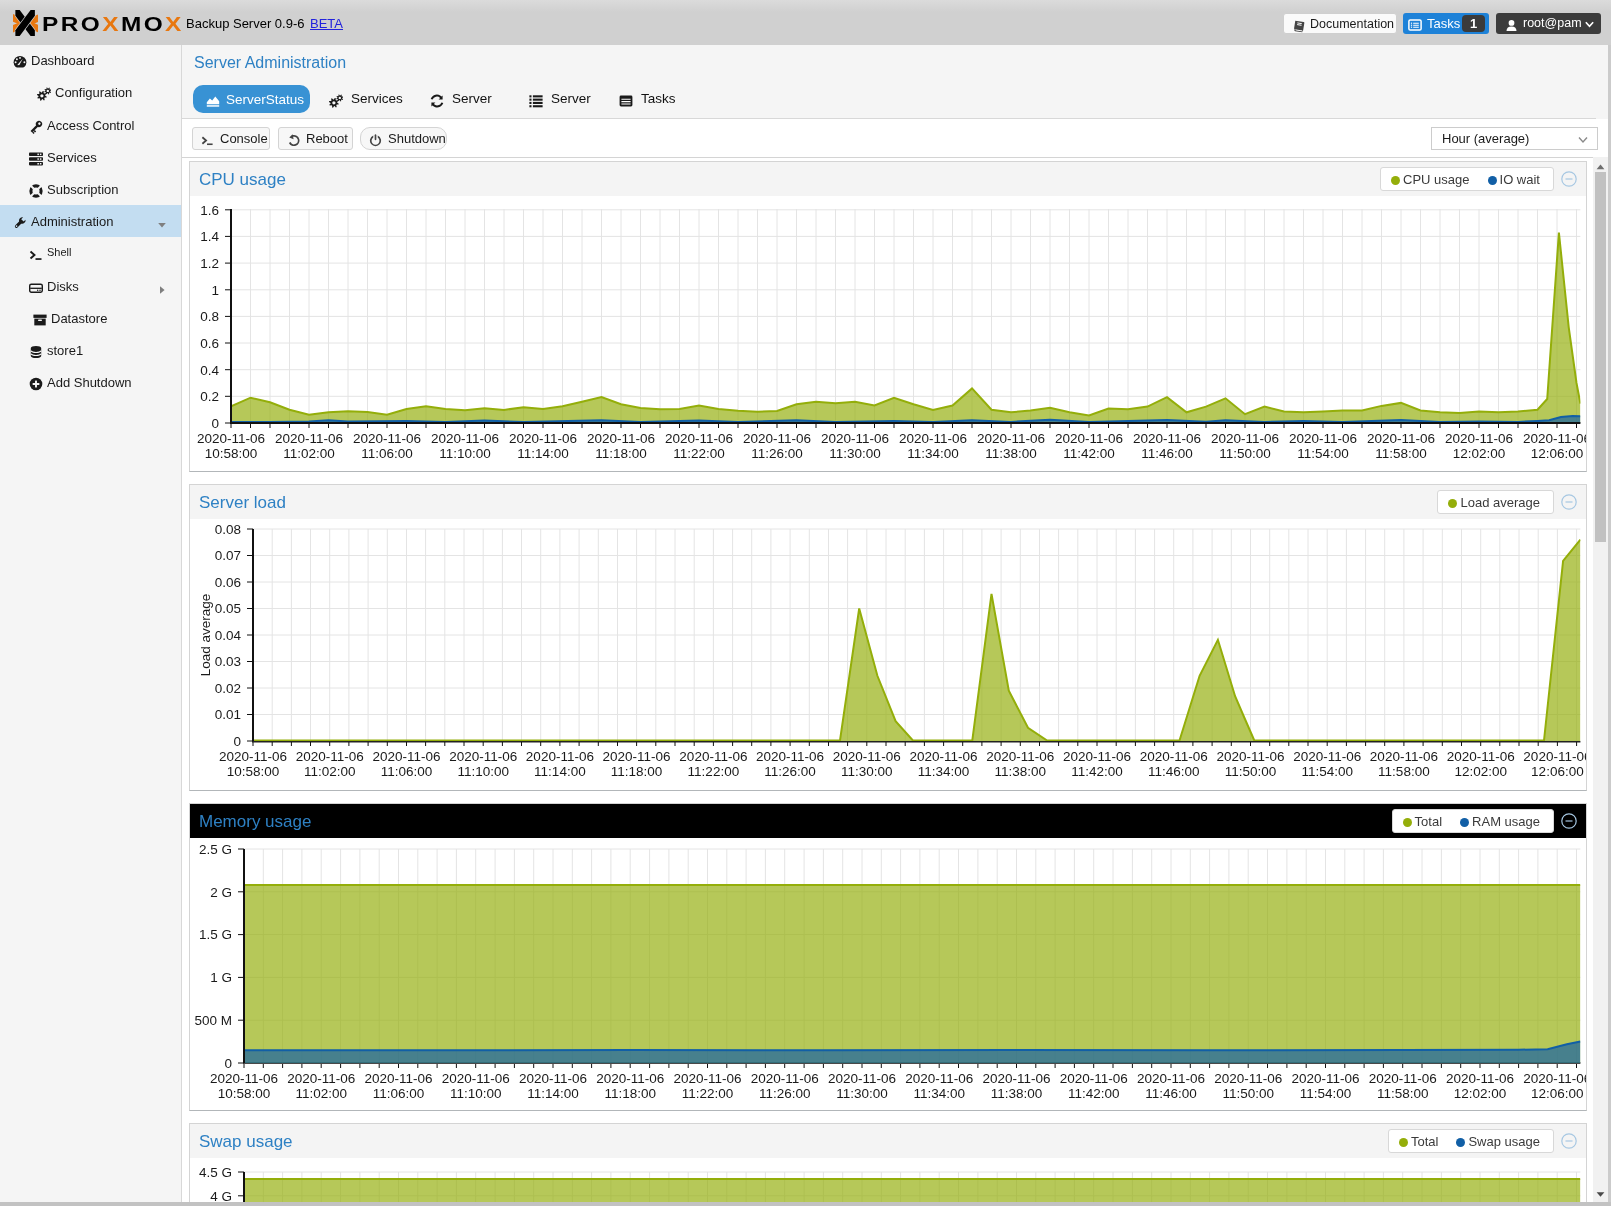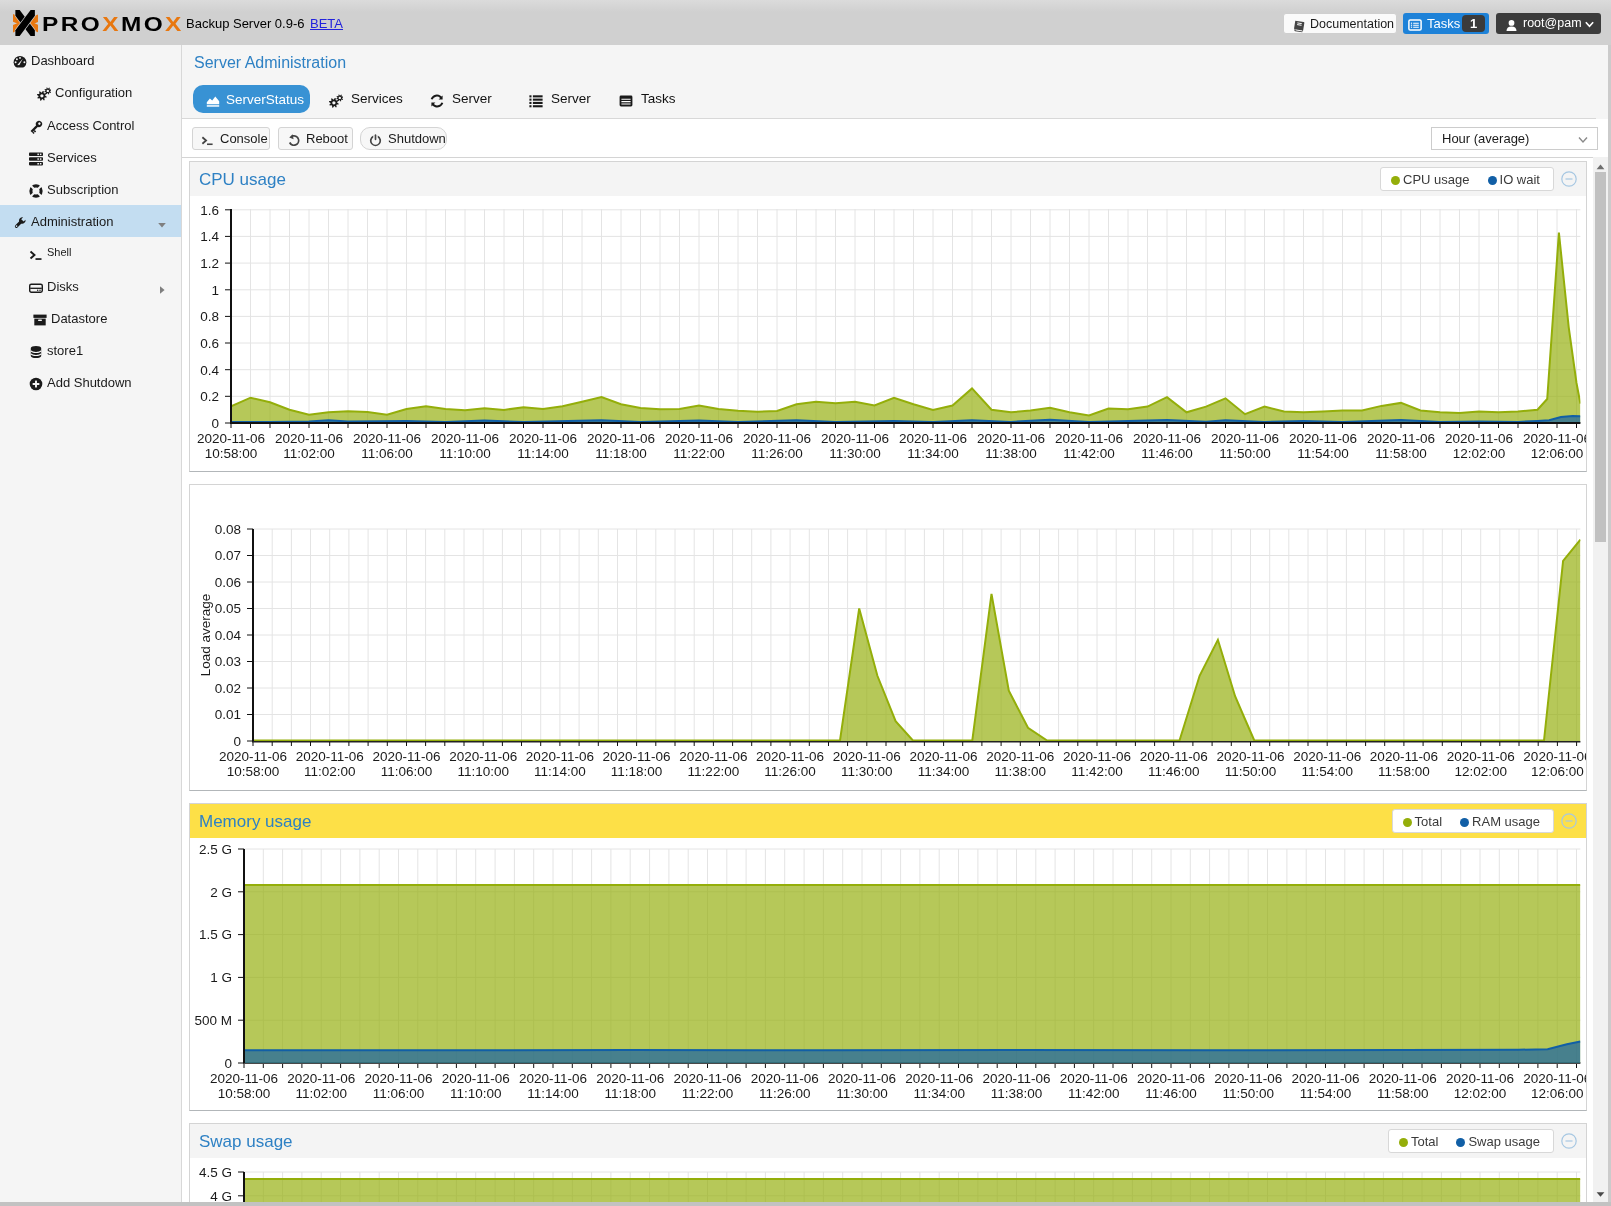--- a/index.html
+++ b/index.html
@@ -271,20 +271,28 @@
           <text x="1211.0" y="246.5" text-anchor="middle" font-size="13.5px" fill="#1a1a1a" font-family="Liberation Sans, sans-serif">2020-11-06</text>
           <text x="1211.0" y="262" text-anchor="middle" font-size="13.5px" fill="#1a1a1a" font-family="Liberation Sans, sans-serif">11:58:00</text>
           <text x="1289.0" y="246.5" text-anchor="middle" font-size="13.5px" fill="#1a1a1a" font-family="Liberation Sans, sans-serif">2020-11-06</text>
           <text x="1289.0" y="262" text-anchor="middle" font-size="13.5px" fill="#1a1a1a" font-family="Liberation Sans, sans-serif">12:02:00</text>
           <text x="1367.0" y="246.5" text-anchor="middle" font-size="13.5px" fill="#1a1a1a" font-family="Liberation Sans, sans-serif">2020-11-06</text>
           <text x="1367.0" y="262" text-anchor="middle" font-size="13.5px" fill="#1a1a1a" font-family="Liberation Sans, sans-serif">12:06:00</text>
         </svg>
       </div>
 </div>
     <div style="position:absolute;left:189px;top:484px;width:1396px;height:305px;border:1px solid #d4d4d4;border-bottom:1px solid #b2b6b9;background:#fff">
+<div style="position:absolute;left:0;top:0;width:100%;height:34px;background:#f4f4f4">
+<span style="position:absolute;left:9px;top:8px;font-size:17px;color:#2e81c4">Server load</span>
+<div style="position:absolute;right:32px;top:5px;height:22px;background:#fff;border:1px solid #d8d8d8;border-radius:3px;padding:0 13px 0 10px;line-height:22px;white-space:nowrap"><span style="display:inline-block;width:9px;height:9px;border-radius:50%;background:#94ae0a;margin-right:3px;vertical-align:-1px"></span><span style="font-size:13px;color:#3a3a3a;margin-right:0">Load average</span></div>
+<svg width="16" height="16" viewBox="0 0 16 16" style="position:absolute;right:9px;top:9px">
+          <circle cx="8" cy="8" r="7.2" fill="none" stroke="#a6c7e2" stroke-width="1.2"></circle>
+          <path d="M4.5,8H11.5" stroke="#a6c7e2" stroke-width="1.2"></path>
+        </svg>
+</div>
 <div style="position:absolute;left:0;top:34px;width:100%;bottom:0;overflow:hidden">
         <svg width="1396" height="270" viewBox="0 0 1396 270" style="position:absolute;left:0;top:0">
           <defs>
             <clipPath id="cp2">
               <rect x="63" y="-30" width="1327.4" height="252"></rect>
             </clipPath>
           </defs>
           <path d="M63.0,10V222M82.2,10V222M101.4,10V222M120.5,10V222M139.7,10V222M158.9,10V222M178.1,10V222M197.3,10V222M216.5,10V222M235.6,10V222M254.8,10V222M274.0,10V222M293.2,10V222M312.4,10V222M331.5,10V222M350.7,10V222M369.9,10V222M389.1,10V222M408.3,10V222M427.5,10V222M446.6,10V222M465.8,10V222M485.0,10V222M504.2,10V222M523.4,10V222M542.6,10V222M561.7,10V222M580.9,10V222M600.1,10V222M619.3,10V222M638.5,10V222M657.6,10V222M676.8,10V222M696.0,10V222M715.2,10V222M734.4,10V222M753.6,10V222M772.7,10V222M791.9,10V222M811.1,10V222M830.3,10V222M849.5,10V222M868.6,10V222M887.8,10V222M907.0,10V222M926.2,10V222M945.4,10V222M964.6,10V222M983.7,10V222M1002.9,10V222M1022.1,10V222M1041.3,10V222M1060.5,10V222M1079.7,10V222M1098.8,10V222M1118.0,10V222M1137.2,10V222M1156.4,10V222M1175.6,10V222M1194.7,10V222M1213.9,10V222M1233.1,10V222M1252.3,10V222M1271.5,10V222M1290.7,10V222M1309.8,10V222M1329.0,10V222M1348.2,10V222M1367.4,10V222M1386.6,10V222" stroke="#e4e4e4" stroke-width="1" fill="none"></path>
           <path d="M63,222.0H1390.4M63,195.5H1390.4M63,169.0H1390.4M63,142.5H1390.4M63,116.0H1390.4M63,89.5H1390.4M63,63.0H1390.4M63,36.5H1390.4M63,10.0H1390.4" stroke="#e4e4e4" stroke-width="1" fill="none"></path>
           <path d="M62,222.7H1390.4" stroke="#222222" stroke-width="1.6" fill="none"></path>
@@ -336,21 +344,21 @@
           <text x="1213.9" y="257" text-anchor="middle" font-size="13.5px" fill="#1a1a1a" font-family="Liberation Sans, sans-serif">11:58:00</text>
           <text x="1290.7" y="241.5" text-anchor="middle" font-size="13.5px" fill="#1a1a1a" font-family="Liberation Sans, sans-serif">2020-11-06</text>
           <text x="1290.7" y="257" text-anchor="middle" font-size="13.5px" fill="#1a1a1a" font-family="Liberation Sans, sans-serif">12:02:00</text>
           <text x="1367.4" y="241.5" text-anchor="middle" font-size="13.5px" fill="#1a1a1a" font-family="Liberation Sans, sans-serif">2020-11-06</text>
           <text x="1367.4" y="257" text-anchor="middle" font-size="13.5px" fill="#1a1a1a" font-family="Liberation Sans, sans-serif">12:06:00</text>
           <text x="20" y="116" text-anchor="middle" font-size="13.5px" fill="#1a1a1a" font-family="Liberation Sans, sans-serif" transform="rotate(-90 20 116)">Load average</text>
         </svg>
       </div>
 </div>
     <div style="position:absolute;left:189px;top:803px;width:1396px;height:306px;border:1px solid #d4d4d4;border-bottom:1px solid #b2b6b9;background:#fff">
-<div style="position:absolute;left:0;top:0;width:100%;height:34px;background:#fde047">
+<div style="position:absolute;left:0;top:0;width:100%;height:34px;background:#000000">
 <span style="position:absolute;left:9px;top:8px;font-size:17px;color:#2e81c4">Memory usage</span>
 <div style="position:absolute;right:32px;top:5px;height:22px;background:#fff;border:1px solid #d8d8d8;border-radius:3px;padding:0 13px 0 10px;line-height:22px;white-space:nowrap"><span style="display:inline-block;width:9px;height:9px;border-radius:50%;background:#94ae0a;margin-right:3px;vertical-align:-1px"></span><span style="font-size:13px;color:#3a3a3a;margin-right:18px">Total</span><span style="display:inline-block;width:9px;height:9px;border-radius:50%;background:#115fa6;margin-right:3px;vertical-align:-1px"></span><span style="font-size:13px;color:#3a3a3a;margin-right:0">RAM usage</span></div>
 <svg width="16" height="16" viewBox="0 0 16 16" style="position:absolute;right:9px;top:9px">
           <circle cx="8" cy="8" r="7.2" fill="none" stroke="#a6c7e2" stroke-width="1.2"></circle>
           <path d="M4.5,8H11.5" stroke="#a6c7e2" stroke-width="1.2"></path>
         </svg>
 </div>
 <div style="position:absolute;left:0;top:34px;width:100%;bottom:0;overflow:hidden">
         <svg width="1396" height="272" viewBox="0 0 1396 272" style="position:absolute;left:0;top:0">
           <defs>

